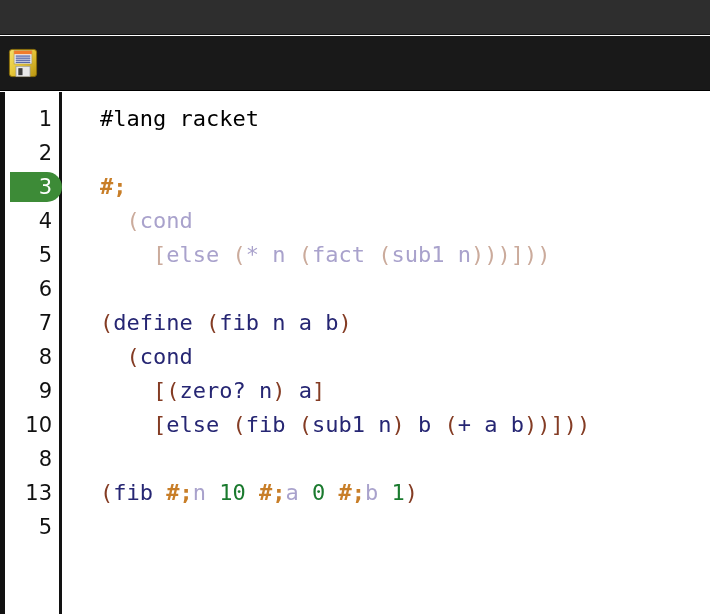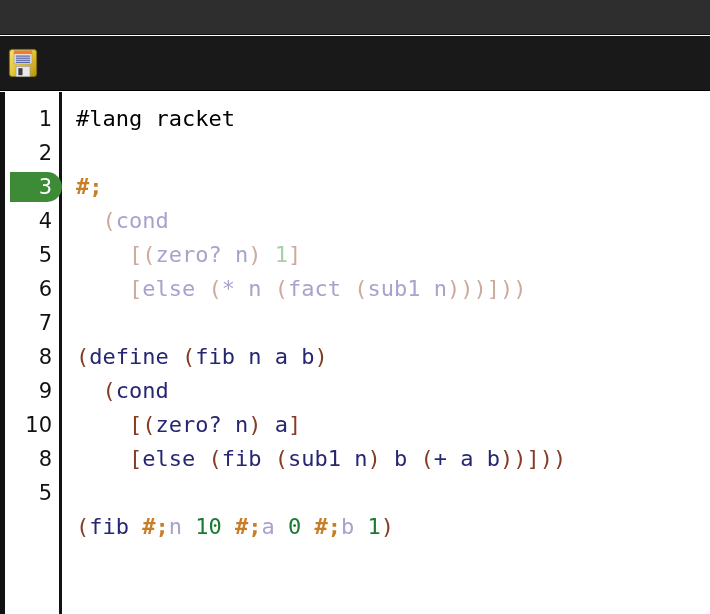--- a/index.html
+++ b/index.html
@@ -109,23 +109,24 @@
     z-index: 0;
   }
   .ln.current > span {
     position: relative;
     z-index: 1;
   }
 
   .code {
     flex: 1 1 auto;
     padding-top: 10px;
-    padding-left: 14px;
+    padding-left: 2px;
     box-sizing: border-box;
     overflow: hidden;
+    margin-left: 36px;
   }
   .cline {
     height: 34px;
     line-height: 34px;
     font-family: "DejaVu Sans Mono", monospace;
     font-size: 22px;
     white-space: pre;
     color: #000000;
   }
 
@@ -181,28 +182,28 @@
         <div class="ln"><span>2</span></div>
         <div class="ln current"><span>3</span></div>
         <div class="ln"><span>4</span></div>
         <div class="ln"><span>5</span></div>
         <div class="ln"><span>6</span></div>
         <div class="ln"><span>7</span></div>
         <div class="ln"><span>8</span></div>
         <div class="ln"><span>9</span></div>
         <div class="ln"><span>10</span></div>
         <div class="ln"><span>8</span></div>
+        <div class="ln"><span>13</span></div>
         <div class="ln"><span>5</span></div>
       </div>
     <div class="code">
         <div class="cline"><span class="t-plain">#lang racket</span></div>
         <div class="cline">&nbsp;</div>
         <div class="cline"><span class="t-hashsemi">#;</span></div>
         <div class="cline"><span class="f-ident">  </span><span class="f-paren">(</span><span class="f-ident">cond</span></div>
-        <div class="cline"><span class="f-ident">    </span><span class="f-paren">[(</span><span class="f-ident">zero? n</span><span class="f-paren">)</span><span class="f-ident"> </span><span class="f-num">1</span><span class="f-paren">]</span></div>
         <div class="cline"><span class="f-ident">    </span><span class="f-paren">[</span><span class="f-ident">else</span><span class="f-ident"> </span><span class="f-paren">(</span><span class="f-ident">* n</span><span class="f-ident"> </span><span class="f-paren">(</span><span class="f-ident">fact</span><span class="f-ident"> </span><span class="f-paren">(</span><span class="f-ident">sub1 n</span><span class="f-paren">)))]))</span></div>
         <div class="cline">&nbsp;</div>
         <div class="cline"><span class="t-paren">(</span><span class="t-ident">define</span><span class="t-plain"> </span><span class="t-paren">(</span><span class="t-ident">fib n a b</span><span class="t-paren">)</span></div>
         <div class="cline"><span class="t-plain">  </span><span class="t-paren">(</span><span class="t-ident">cond</span></div>
         <div class="cline"><span class="t-plain">    </span><span class="t-paren">[(</span><span class="t-ident">zero? n</span><span class="t-paren">)</span><span class="t-plain"> </span><span class="t-ident">a</span><span class="t-paren">]</span></div>
         <div class="cline"><span class="t-plain">    </span><span class="t-paren">[</span><span class="t-ident">else</span><span class="t-plain"> </span><span class="t-paren">(</span><span class="t-ident">fib</span><span class="t-plain"> </span><span class="t-paren">(</span><span class="t-ident">sub1 n</span><span class="t-paren">)</span><span class="t-plain"> </span><span class="t-ident">b</span><span class="t-plain"> </span><span class="t-paren">(</span><span class="t-ident">+ a b</span><span class="t-paren">))]))</span></div>
         <div class="cline">&nbsp;</div>
         <div class="cline"><span class="t-paren">(</span><span class="t-ident">fib</span><span class="t-plain"> </span><span class="t-hashsemi">#;</span><span class="f-ident">n</span><span class="t-plain"> </span><span class="t-num">10</span><span class="t-plain"> </span><span class="t-hashsemi">#;</span><span class="f-ident">a</span><span class="t-plain"> </span><span class="t-num">0</span><span class="t-plain"> </span><span class="t-hashsemi">#;</span><span class="f-ident">b</span><span class="t-plain"> </span><span class="t-num">1</span><span class="t-paren">)</span></div>
         <div class="cline">&nbsp;</div>
       </div>

